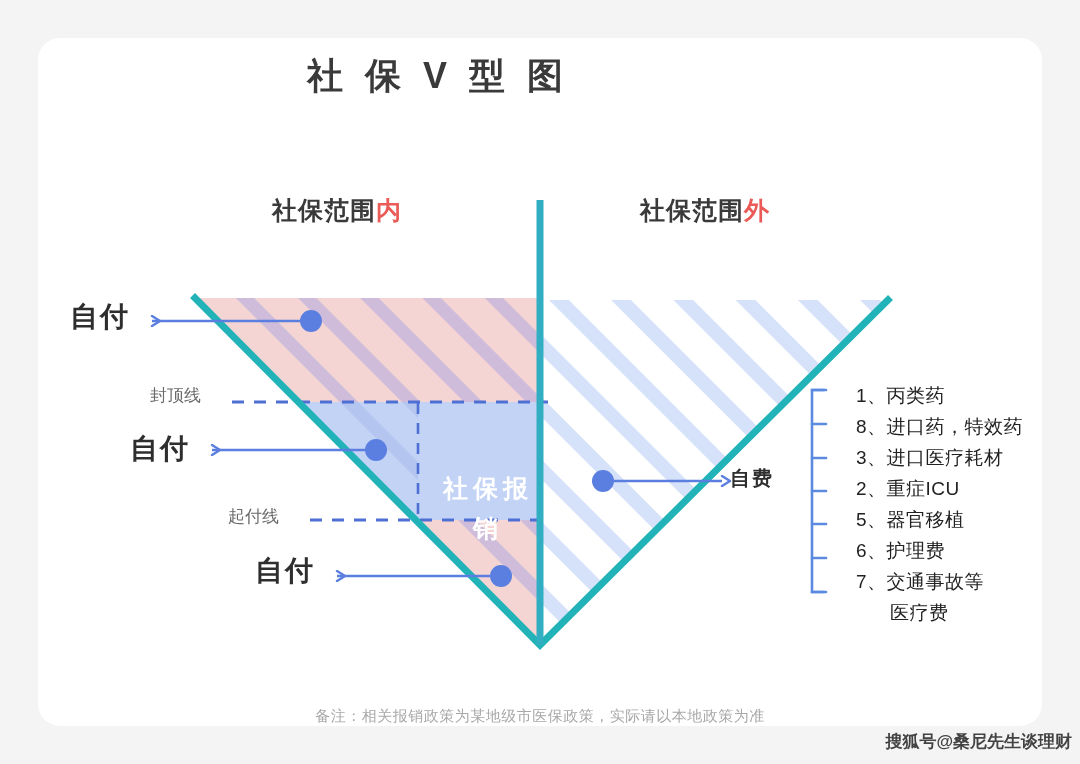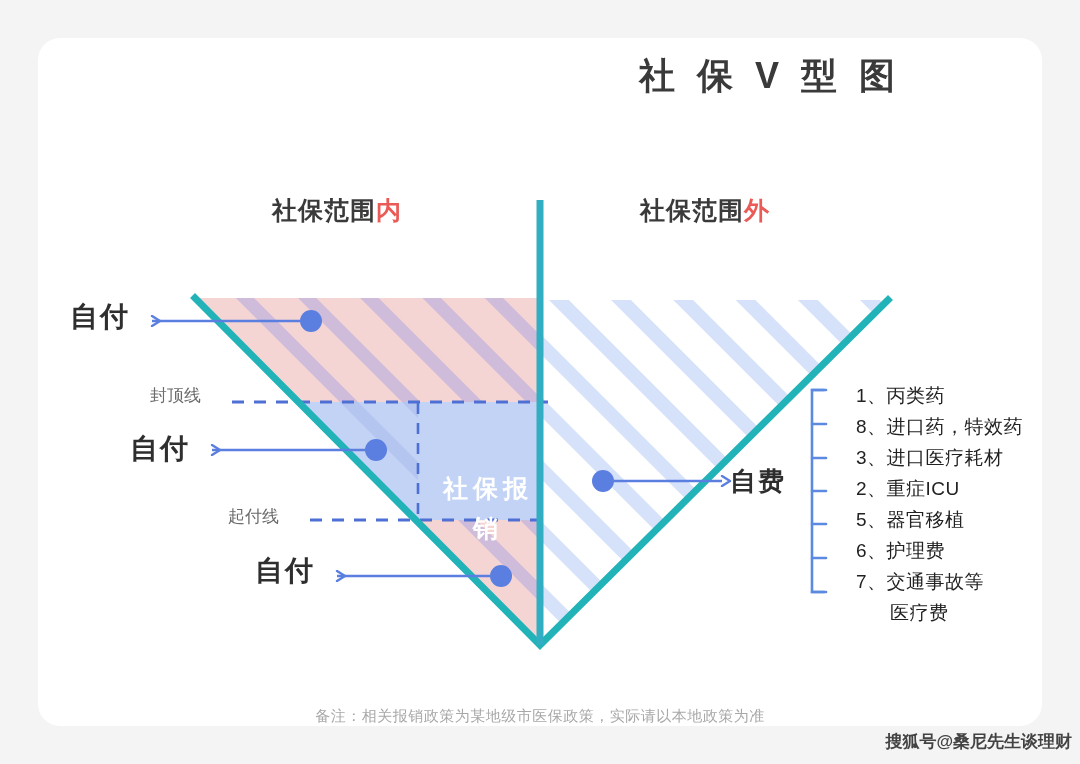--- a/index.html
+++ b/index.html
@@ -40,47 +40,46 @@
   }
   .txt {
     position: absolute;
     white-space: nowrap;
     line-height: 1;
   }
   #title {
     left: 0;
     top: 58px;
     width: 876px;
-    text-align: right;
+    text-align: center;
     font-size: 36px;
     font-weight: bold;
     color: #3a3a3a;
     letter-spacing: 6px;
-    margin-left: 25px;
   }
   .range-label {
     font-size: 25px;
     font-weight: bold;
     color: #3a3a3a;
     letter-spacing: 1px;
   }
   .range-label .hl { color: #ea5a56; }
   #range-in { left: 272px; top: 198px; }
   #range-out { left: 640px; top: 198px; }
 
   .zifu {
     font-size: 28px;
     font-weight: bold;
     color: #2e2e2e;
     letter-spacing: 2px;
   }
   #zifu-top { left: 70px; top: 303px; }
   #zifu-mid { left: 130px; top: 435px; }
   #zifu-bot { left: 255px; top: 557px; }
-  #zifei { left: 730px; top: 468px; font-size: 26px; font-weight: bold; color: #2e2e2e; letter-spacing: 2px;}
+  #zifei { left: 730px; top: 468px; font-size: 20px; font-weight: bold; color: #2e2e2e; letter-spacing: 2px;}
 
   .line-label {
     font-size: 17px;
     color: #6b6b6b;
   }
   #cap-line-label { left: 150px; top: 387px; }
   #ded-line-label { left: 228px; top: 508px; }
 
   #reimburse {
     left: 443px;

